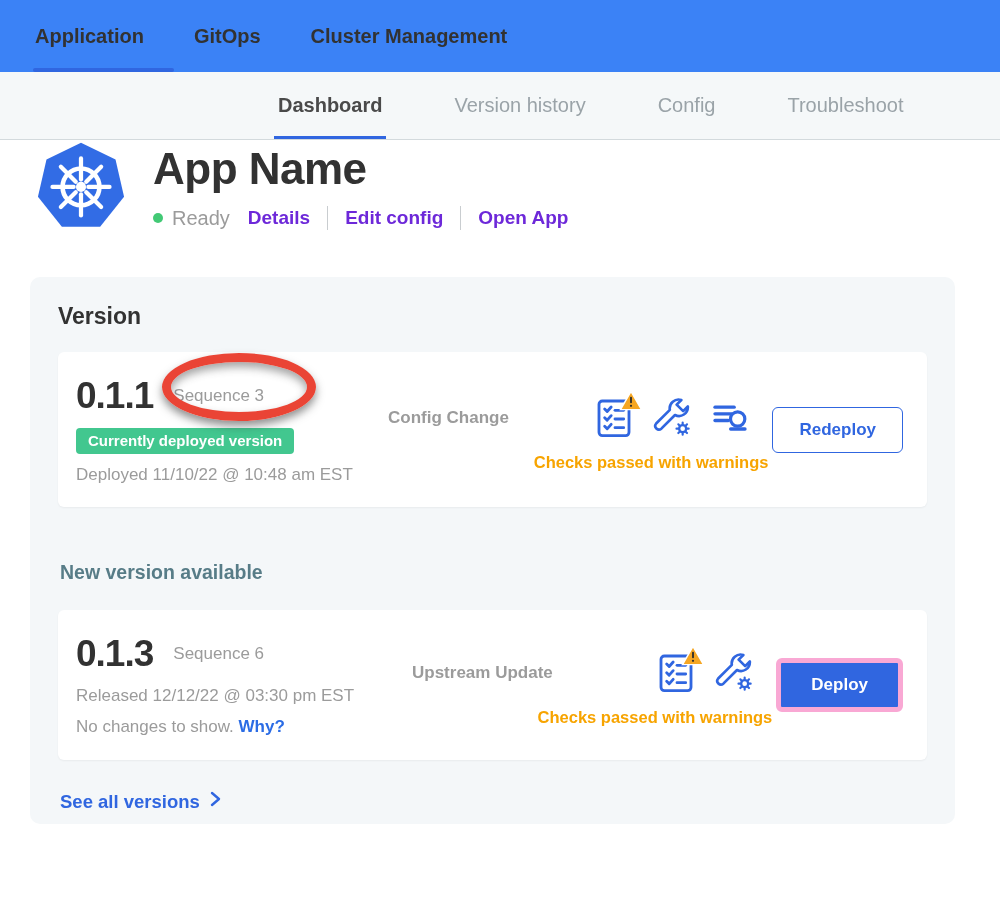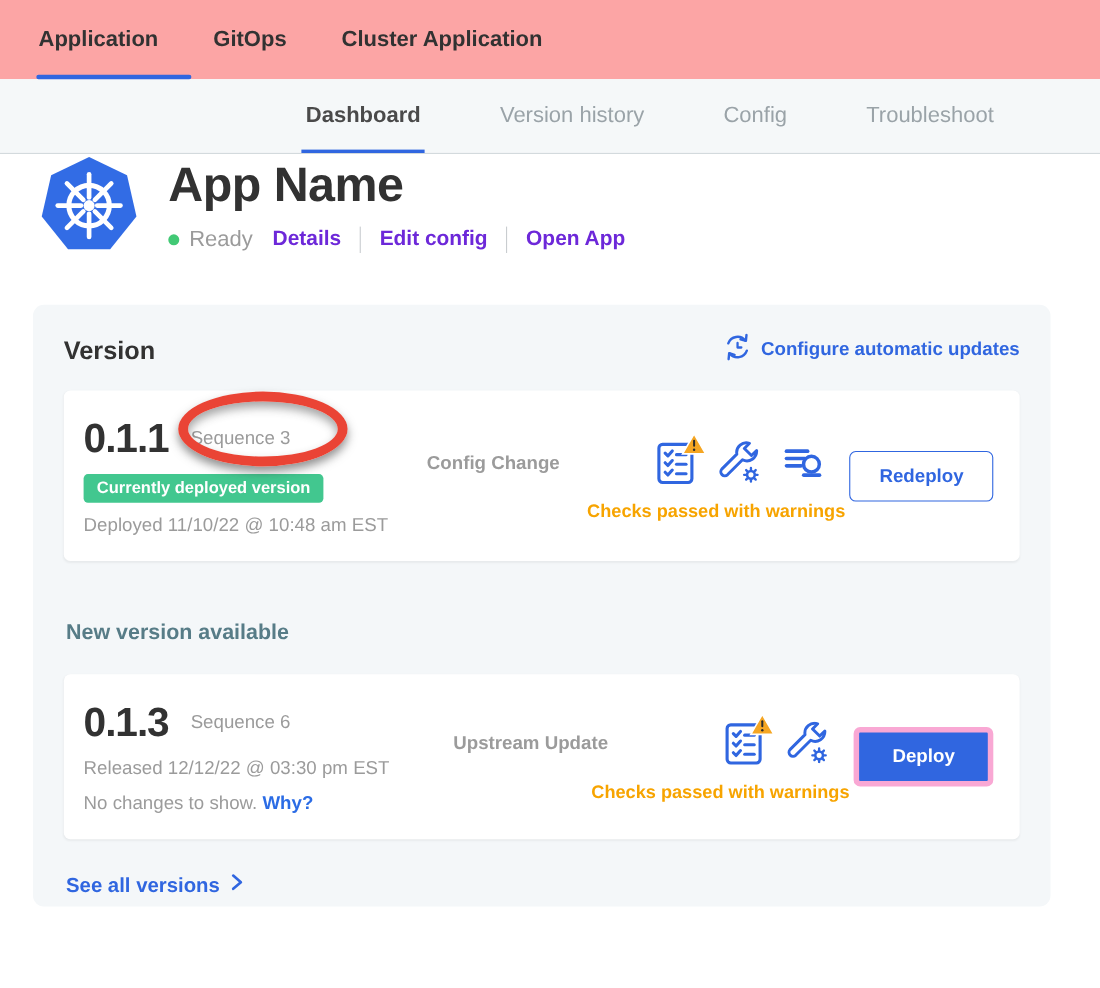--- a/index.html
+++ b/index.html
@@ -1,21 +1,21 @@
 <!DOCTYPE html>
 <html><head>
 <meta charset="utf-8">
 <style>
   * { margin:0; padding:0; box-sizing:border-box; }
   html,body { width:1000px; height:898px; background:#fff; overflow:hidden;
     font-family:"Liberation Sans", sans-serif; color:#323232; }
 
   
   .topnav { height:72px; display:flex; align-items:stretch; gap:50px;
-    padding-left:35px; background:#fca5a5; }
+    padding-left:35px; background:#3b82f6; }
   .topnav .tab { display:flex; align-items:center; font-size:20px; font-weight:700;
     color:#323232; position:relative; cursor:pointer; white-space:nowrap; }
   .topnav .tab.active::after { content:""; position:absolute; left:-2px; right:-30px;
     bottom:0; height:4px; background:#3066e0; border-radius:2px; }
 
   
   .subnav { height:68px; background:#f5f8f9; border-bottom:1px solid #d3dadd;
     display:flex; align-items:stretch; gap:72px; padding-left:278px;
     overflow:hidden; white-space:nowrap; }
   .subnav .tab { display:flex; align-items:center; font-size:20px; font-weight:500;
@@ -85,21 +85,21 @@
 
   .see-all { margin-top:30px; margin-left:2px; display:flex; align-items:flex-end; gap:7px;
     color:#3066e0; font-size:18.5px; font-weight:700; cursor:pointer; }
 </style>
 </head>
 <body>
 
 <nav class="topnav">
   <div class="tab active">Application</div>
   <div class="tab">GitOps</div>
-  <div class="tab">Cluster Application</div>
+  <div class="tab">Cluster Management</div>
 </nav>
 
 <nav class="subnav">
   <div class="tab active">Dashboard</div>
   <div class="tab">Version history</div>
   <div class="tab">Config</div>
   <div class="tab">Troubleshoot</div>
 </nav>
 
 <header class="app-header">
@@ -132,32 +132,20 @@
       <a class="hlink">Open App</a>
     </div>
   </div>
 </header>
 
 <section class="panel">
 
   <div class="panel-head">
     <div class="panel-title">Version</div>
     <div class="panel-actions">
-      <div class="action-link">
-        <span>
-          <svg width="25" height="25" viewBox="0 0 24 24" fill="none" stroke="#3066e0" stroke-width="2.1" stroke-linecap="round" stroke-linejoin="round">
-            <path d="M3.9 8.8A8.6 8.6 0 0 1 18.8 6.4"></path>
-            <polyline points="19.8,1.4 19.3,6.6 14.6,5.2" fill="none"></polyline>
-            <path d="M20.1 15.2A8.6 8.6 0 0 1 5.2 17.6"></path>
-            <polyline points="4.2,22.6 4.7,17.4 9.4,18.8" fill="none"></polyline>
-            <path d="M12 8.4v4h3.3" stroke-width="2"></path>
-          </svg>
-        </span>
-        <span>Configure automatic updates</span>
-      </div>
     </div>
   </div>
 
   <div class="card card1">
     <div class="red-oval"></div>
     <div class="card-left">
       <div class="ver-row">
         <span class="ver-num">0.1.1</span>
         <span class="seq">Sequence 3</span>
       </div>

